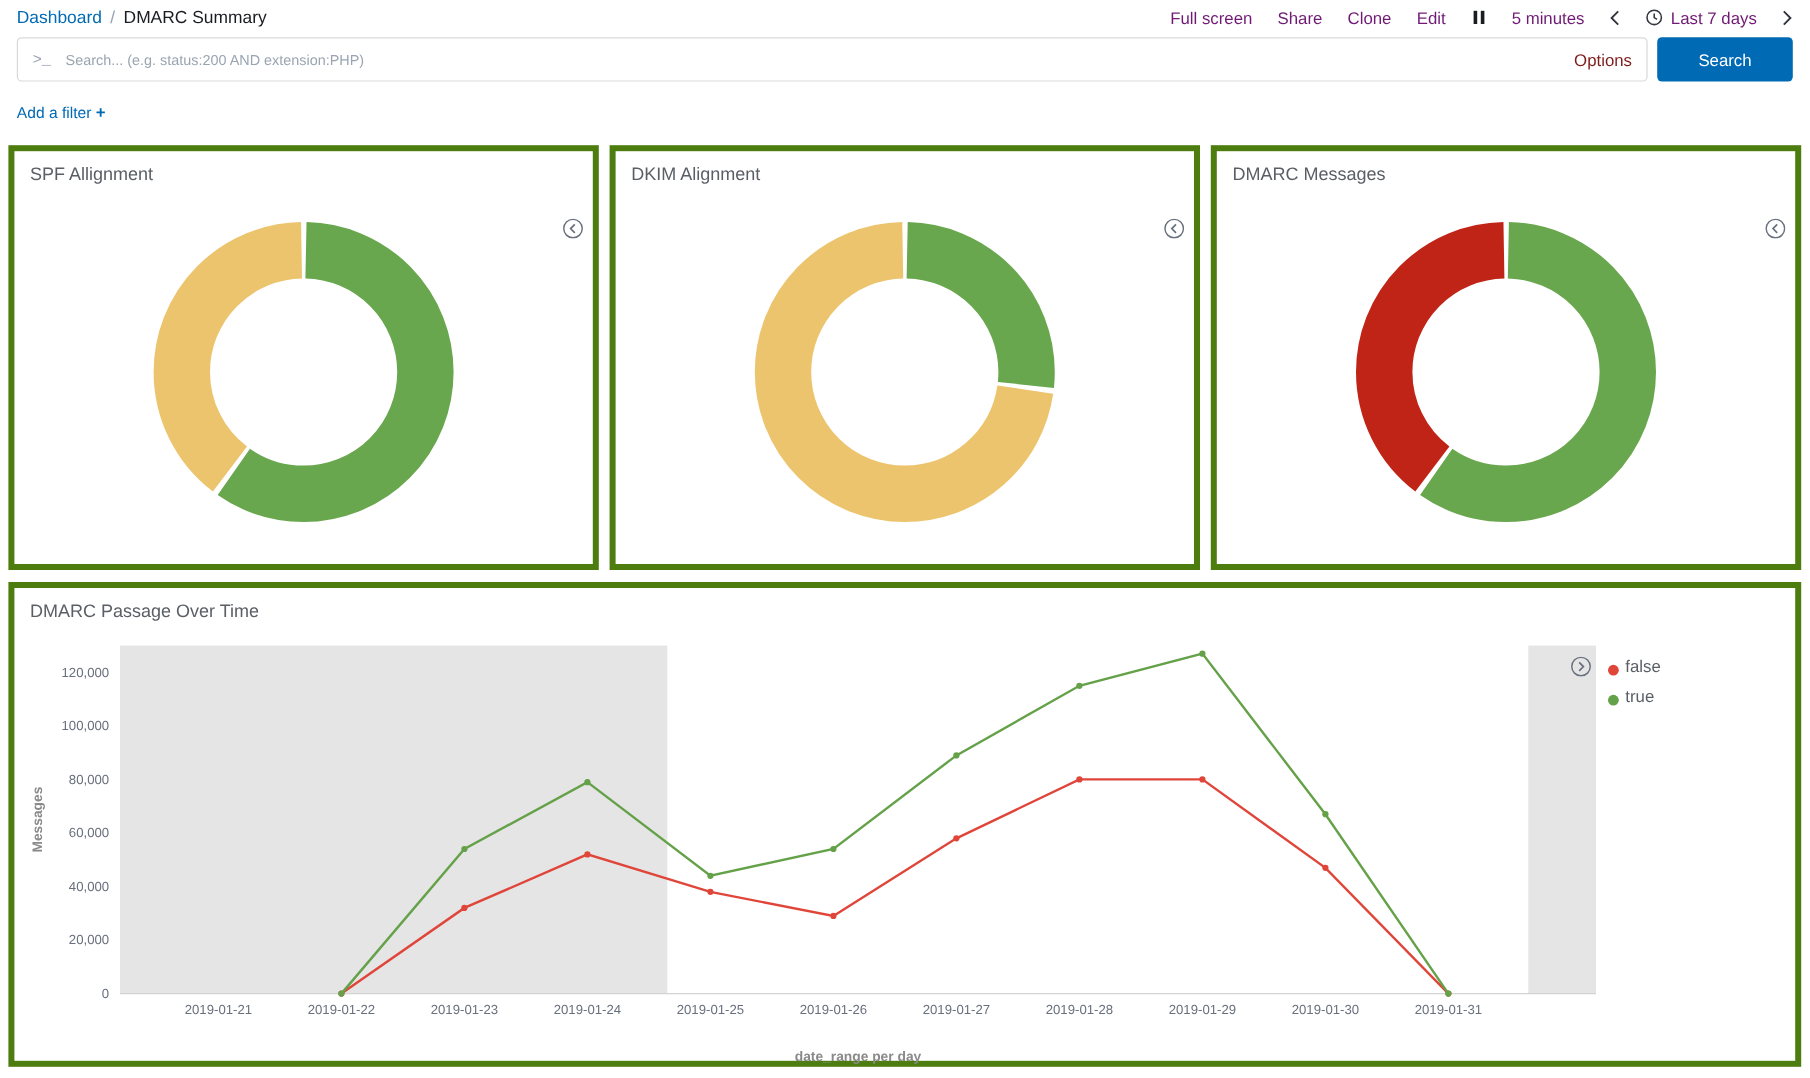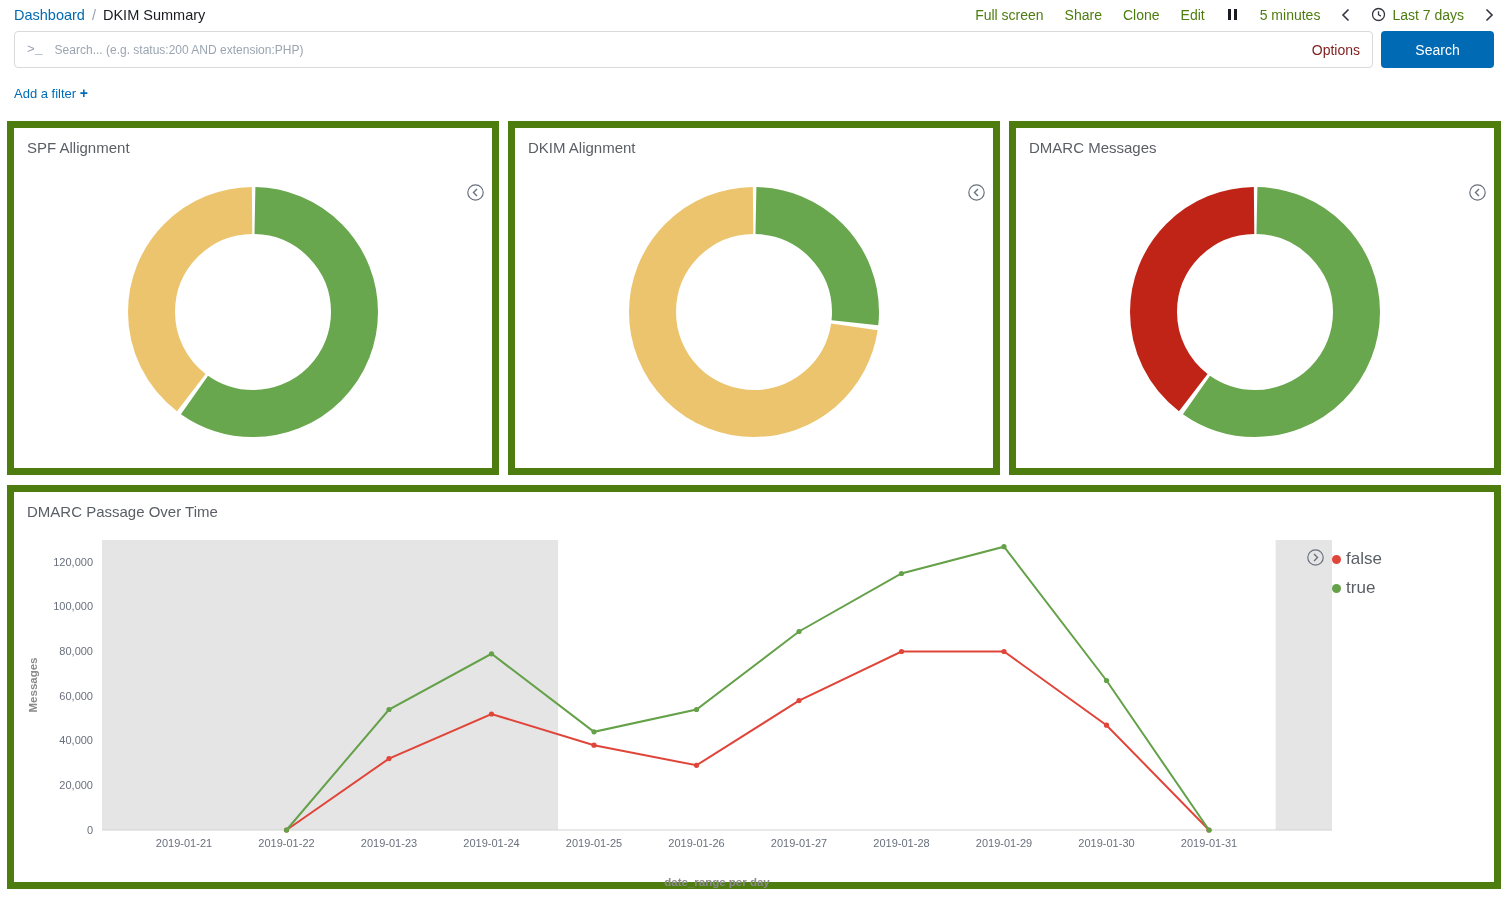--- a/index.html
+++ b/index.html
@@ -21,21 +21,21 @@
     display: flex;
     justify-content: space-between;
     align-items: center;
     padding: 2px 14px 0 14px;
   }
   .breadcrumb { display: flex; align-items: center; gap: 7px; font-size: 14.5px; }
   .crumb-link { color: #006BB4; }
   .crumb-sep { color: #98A2B3; }
   .crumb-current { color: #1a1c21; }
   .topbar-right { display: flex; align-items: center; gap: 21px; font-size: 14px; }
-  .top-link { color: #4d7c0f; }
+  .top-link { color: #701a75; }
   .pause-icon { display: inline-flex; gap: 3px; align-items: center; cursor: pointer; padding: 0 2px; }
   .pause-icon i { display: block; width: 3px; height: 11px; background: #1a1c21; }
   .chev { display: inline-flex; align-items: center; cursor: pointer; }
   .time-range { display: inline-flex; align-items: center; gap: 6px; }
 
   
   .search-row { display: flex; gap: 8px; padding: 4px 14px 0 14px; }
   .search-box {
     flex: 1;
     display: flex;
@@ -79,21 +79,21 @@
   
   .filter-row { padding: 17px 14px 0 14px; font-size: 13px; }
   .add-filter { color: #006BB4; }
   .add-filter .plus { font-weight: bold; font-size: 14px; }
 
   
   .panels-row { display: flex; gap: 9px; padding: 0 7px; margin-top: 20px; }
   .panel {
     position: relative;
     background: #fff;
-    border: 7px solid #4d7c0f;
+    border: 5px solid #4d7c0f;
   }
   .panels-row .panel { flex: 1; height: 354px; }
   .panel-title {
     margin: 0;
     padding: 11px 13px 0 13px;
     font-size: 15px;
     font-weight: 400;
     color: #5a5f66;
   }
   .legend-toggle {
@@ -105,32 +105,32 @@
   }
   .donut { display: flex; justify-content: center; margin-top: 26px; }
 
   .bottom-panel { margin: 10px 7px 0 7px; height: 404px; }
   .line-chart { margin: 12px 0 0 8px; }
   svg text { font-family: "Liberation Sans", "DejaVu Sans", sans-serif; }
   .tick { font-size: 11px; fill: #69707D; }
   .axis-label { font-size: 11.5px; font-weight: bold; fill: #8a8a8a; }
 
   .legend { position: absolute; top: 57px; right: 112px; display: flex; flex-direction: column; gap: 9px; }
-  .legend-item { display: flex; align-items: center; gap: 5px; font-size: 17px; color: #5a5f66; cursor: pointer; }
+  .legend-item { display: flex; align-items: flex-end; gap: 5px; font-size: 14px; color: #5a5f66; cursor: pointer; }
   .legend-item .dot { width: 9px; height: 9px; border-radius: 50%; background: #999; }
   .line-toggle { top: 57px; right: 170px; }
 </style>
 </head>
 <body>
 
 <header class="topbar">
   <nav class="breadcrumb">
     <a class="crumb-link">Dashboard</a>
     <span class="crumb-sep">/</span>
-    <span class="crumb-current">DKIM Summary</span>
+    <span class="crumb-current">DMARC Summary</span>
   </nav>
   <div class="topbar-right">
     <a class="top-link">Full screen</a>
     <a class="top-link">Share</a>
     <a class="top-link">Clone</a>
     <a class="top-link">Edit</a>
     <span class="pause-icon">
         <i></i>
         <i></i>
       </span>

